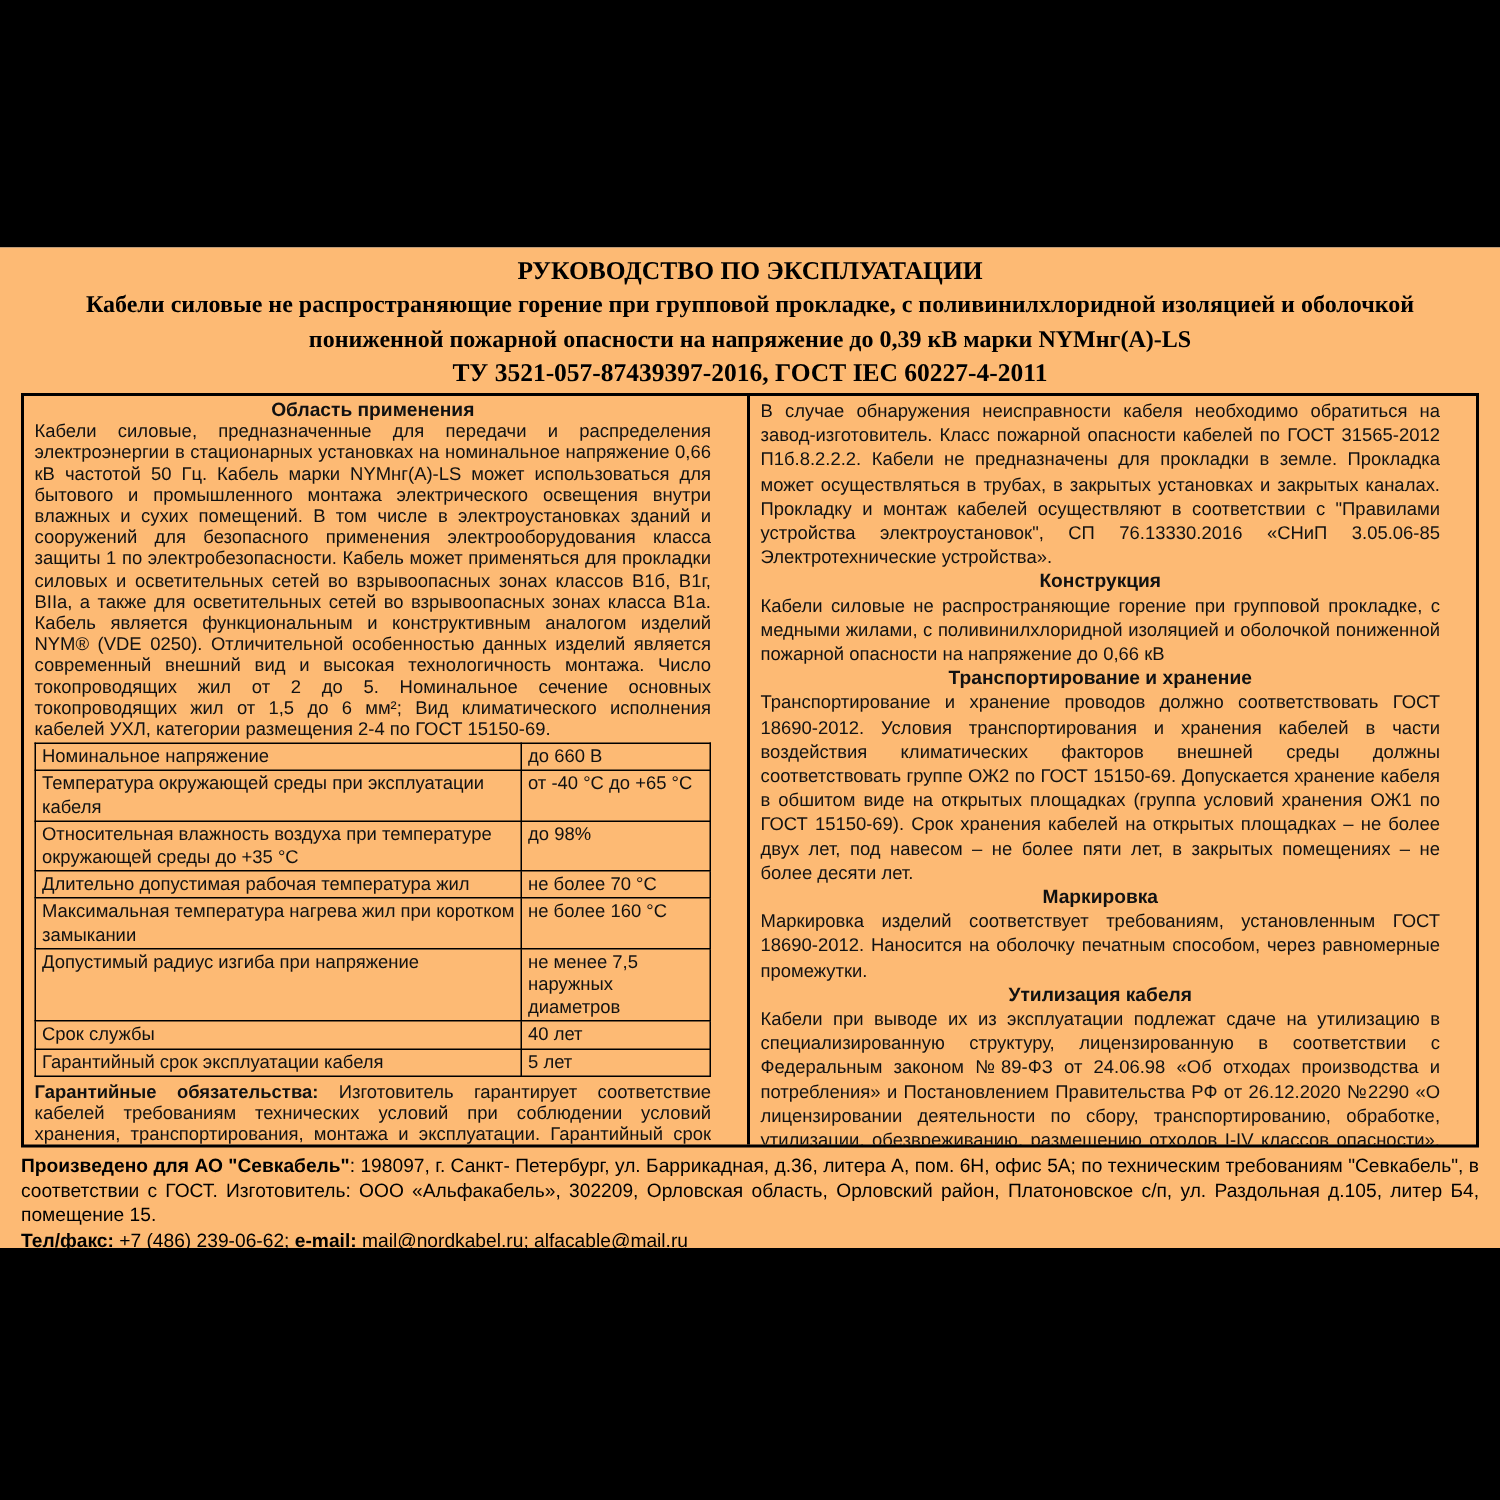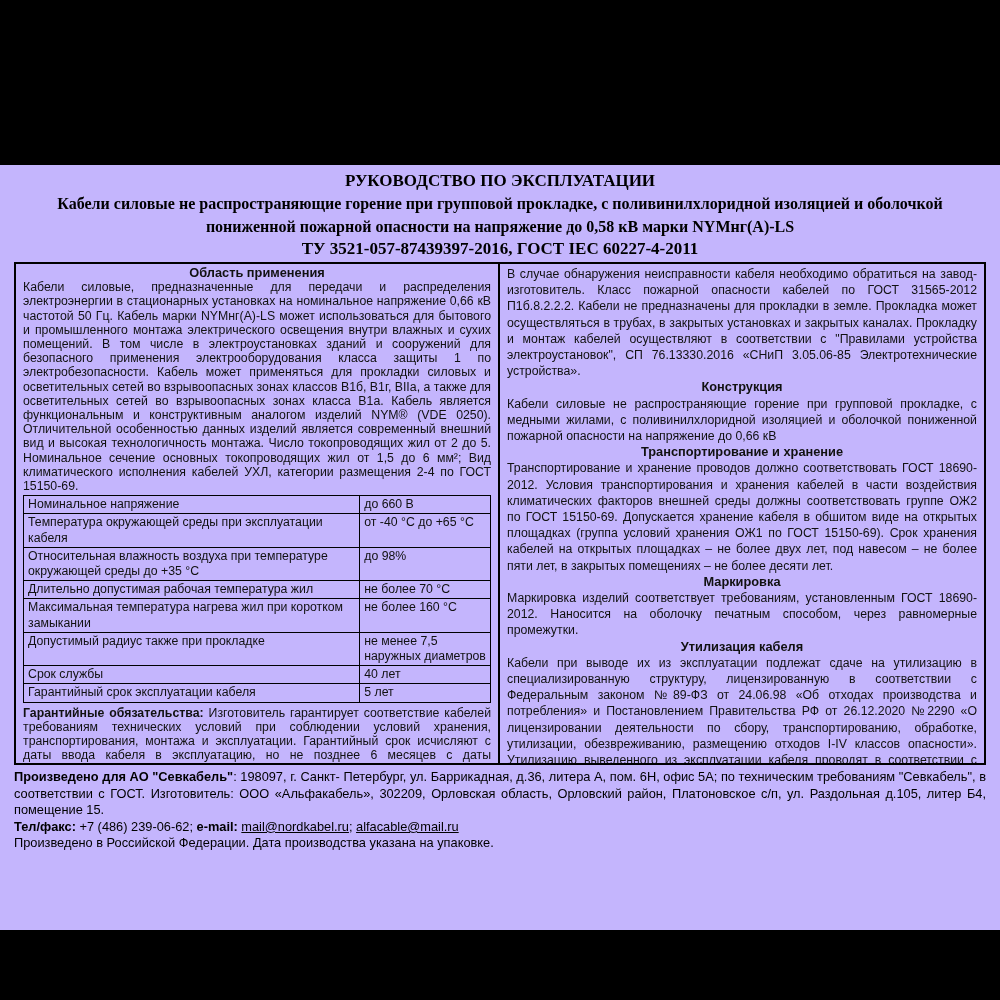--- a/index.html
+++ b/index.html
@@ -5,30 +5,30 @@
   html,body { margin:0; padding:0; }
   body {
     width:1000px; height:1000px; background:#ffffff;
     font-family:"Liberation Sans", sans-serif; color:#111;
     overflow:hidden;
   }
   .bar { width:1000px; background:#000; }
   .bar-top { height:165px; }
   .bar-bottom { height:168px; }
   .content {
-    box-sizing:border-box; width:1000px; height:765px;
-    padding:5px 14px 0 14px; background:#c4b5fd;
+    box-sizing:border-box; width:1000px; height:667px;
+    padding:5px 14px 0 14px; background:#fdba74;
   }
   
   .ttl { font-family:"Liberation Serif", serif; font-weight:bold; text-align:center; color:#000; }
   .ttl-main { font-size:17px;  line-height:22px; }
   .ttl-sub  { font-size:16px; line-height:23px; }
   
   .main-box { display:flex; border:2px solid #000; height:503px; box-sizing:border-box; margin-top:2px; }
-  .col { box-sizing:border-box; width:50%; padding:2px 7px 0 7px; overflow:hidden; }
+  .col { box-sizing:border-box; width:50%; padding:2px 24px 0 7px; overflow:hidden; }
   .col-left  { border-right:2px solid #000; font-size:12.3px; line-height:14.2px; }
   .col-right { font-size:12.3px; line-height:16.2px; }
   p { margin:0; }
   .just { text-align:justify; }
   .h-center { font-weight:bold; text-align:center; font-size:12.8px; }
   .h-left   { font-weight:bold; font-size:12.8px; margin:1px 0; }
   
   table.params { border-collapse:collapse; width:100%; margin:2px 0 3px 0; }
   table.params td {
     border:1.5px solid #000; padding:1px 3px 1px 4px; vertical-align:top;
@@ -46,21 +46,21 @@
 <body>
 
 <div>
 
   <div class="bar bar-top"></div>
 
   <div class="content">
 
     <div class="ttl ttl-main">РУКОВОДСТВО ПО ЭКСПЛУАТАЦИИ</div>
     <div class="ttl ttl-sub">Кабели силовые не распространяющие горение при групповой прокладке, с поливинилхлоридной изоляцией и оболочкой</div>
-    <div class="ttl ttl-sub">пониженной пожарной опасности на напряжение до 0,58 кВ марки NYMнг(А)-LS</div>
+    <div class="ttl ttl-sub">пониженной пожарной опасности на напряжение до 0,39 кВ марки NYMнг(А)-LS</div>
     <div class="ttl ttl-main">ТУ 3521-057-87439397-2016, ГОСТ IEC 60227-4-2011</div>
 
     <div class="main-box">
 
       <div class="col col-left">
         <div class="h-center">Область применения</div>
         <p class="just">Кабели силовые, предназначенные для передачи и распределения электроэнергии в стационарных установках на номинальное напряжение 0,66 кВ частотой 50 Гц. Кабель марки NYMнг(А)-LS может использоваться для бытового и промышленного монтажа электрического освещения внутри влажных и сухих помещений. В том числе в электроустановках зданий и сооружений для безопасного применения электрооборудования класса защиты 1 по электробезопасности. Кабель может применяться для прокладки силовых и осветительных сетей во взрывоопасных зонах классов В1б, В1г, ВIIа, а также для осветительных сетей во взрывоопасных зонах класса В1а. Кабель является функциональным и конструктивным аналогом изделий NYM® (VDE 0250). Отличительной особенностью данных изделий является современный внешний вид и высокая технологичность монтажа. Число токопроводящих жил от 2 до 5. Номинальное сечение основных токопроводящих жил от 1,5 до 6 мм²; Вид климатического исполнения кабелей УХЛ, категории размещения 2-4 по ГОСТ 15150-69.</p>
 
         <table class="params">
           <tbody>
@@ -78,21 +78,21 @@
             </tr>
             <tr>
               <td class="param">Длительно допустимая рабочая температура жил</td>
               <td class="val">не более 70 °С</td>
             </tr>
             <tr>
               <td class="param">Максимальная температура нагрева жил при коротком замыкании</td>
               <td class="val">не более 160 °С</td>
             </tr>
             <tr>
-              <td class="param">Допустимый радиус также при прокладке</td>
+              <td class="param">Допустимый радиус изгиба при напряжение</td>
               <td class="val">не менее 7,5 наружных диаметров</td>
             </tr>
             <tr>
               <td class="param">Срок службы</td>
               <td class="val">40 лет</td>
             </tr>
             <tr>
               <td class="param">Гарантийный срок эксплуатации кабеля</td>
               <td class="val">5 лет</td>
             </tr>

